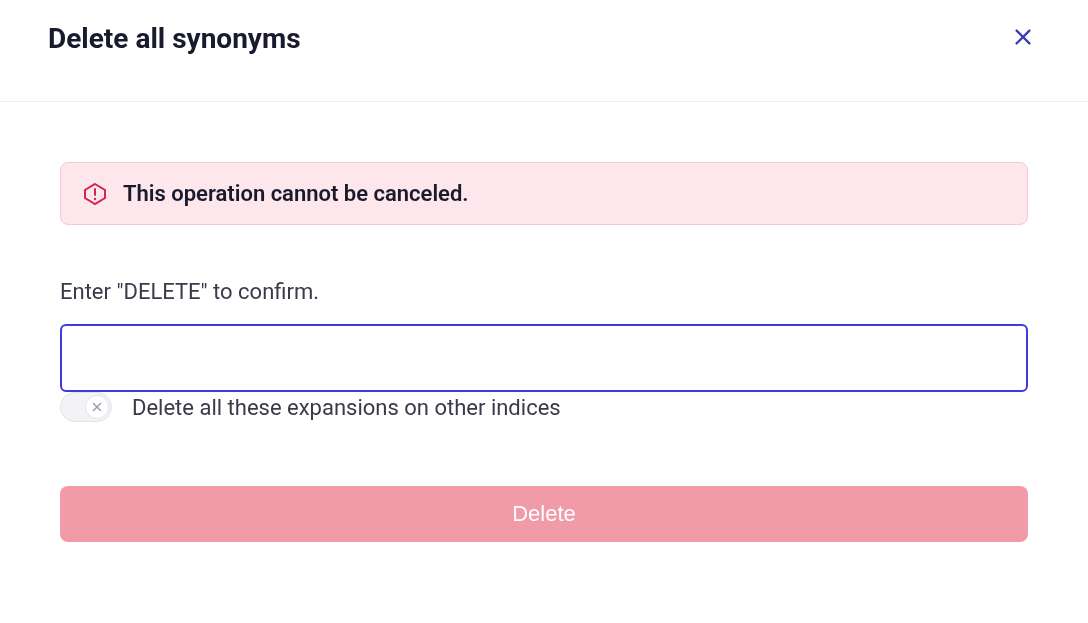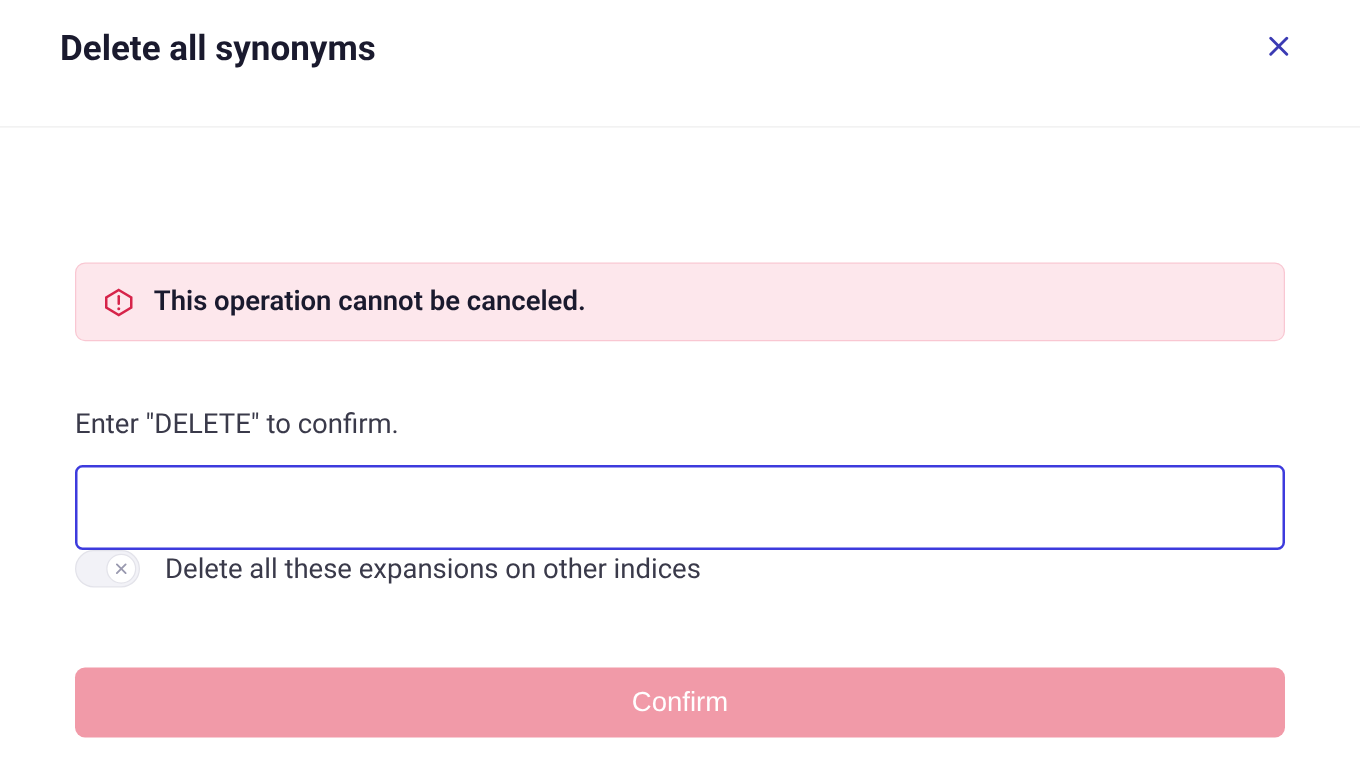--- a/index.html
+++ b/index.html
@@ -49,21 +49,20 @@
       flex-direction: column;
     }
     .alert {
       background: #fde7ec;
       border: 1px solid #f9c7d2;
       border-radius: 8px;
       padding: 18px 22px;
       display: flex;
       align-items: center;
       gap: 16px;
-      margin-top: 48px;
     }
     .alert-icon {
       color: #d6244a;
       flex-shrink: 0;
       display: flex;
     }
     .alert-text {
       font-size: 22px;
       font-weight: 600;
       color: #1a1a2e;
@@ -168,15 +167,15 @@
             <svg width="12" height="12" viewBox="0 0 24 24" fill="none" stroke="currentColor" stroke-width="3" stroke-linecap="round">
               <line x1="5" y1="5" x2="19" y2="19"></line>
               <line x1="19" y1="5" x2="5" y2="19"></line>
             </svg>
           </span>
         </div>
       </div>
       <span class="toggle-label">Delete all these expansions on other indices</span>
     </div>
 
-    <button class="confirm-btn">Confirm</button>
+    <button class="confirm-btn">Delete</button>
   </div>
 </div>
 
 </body></html>

